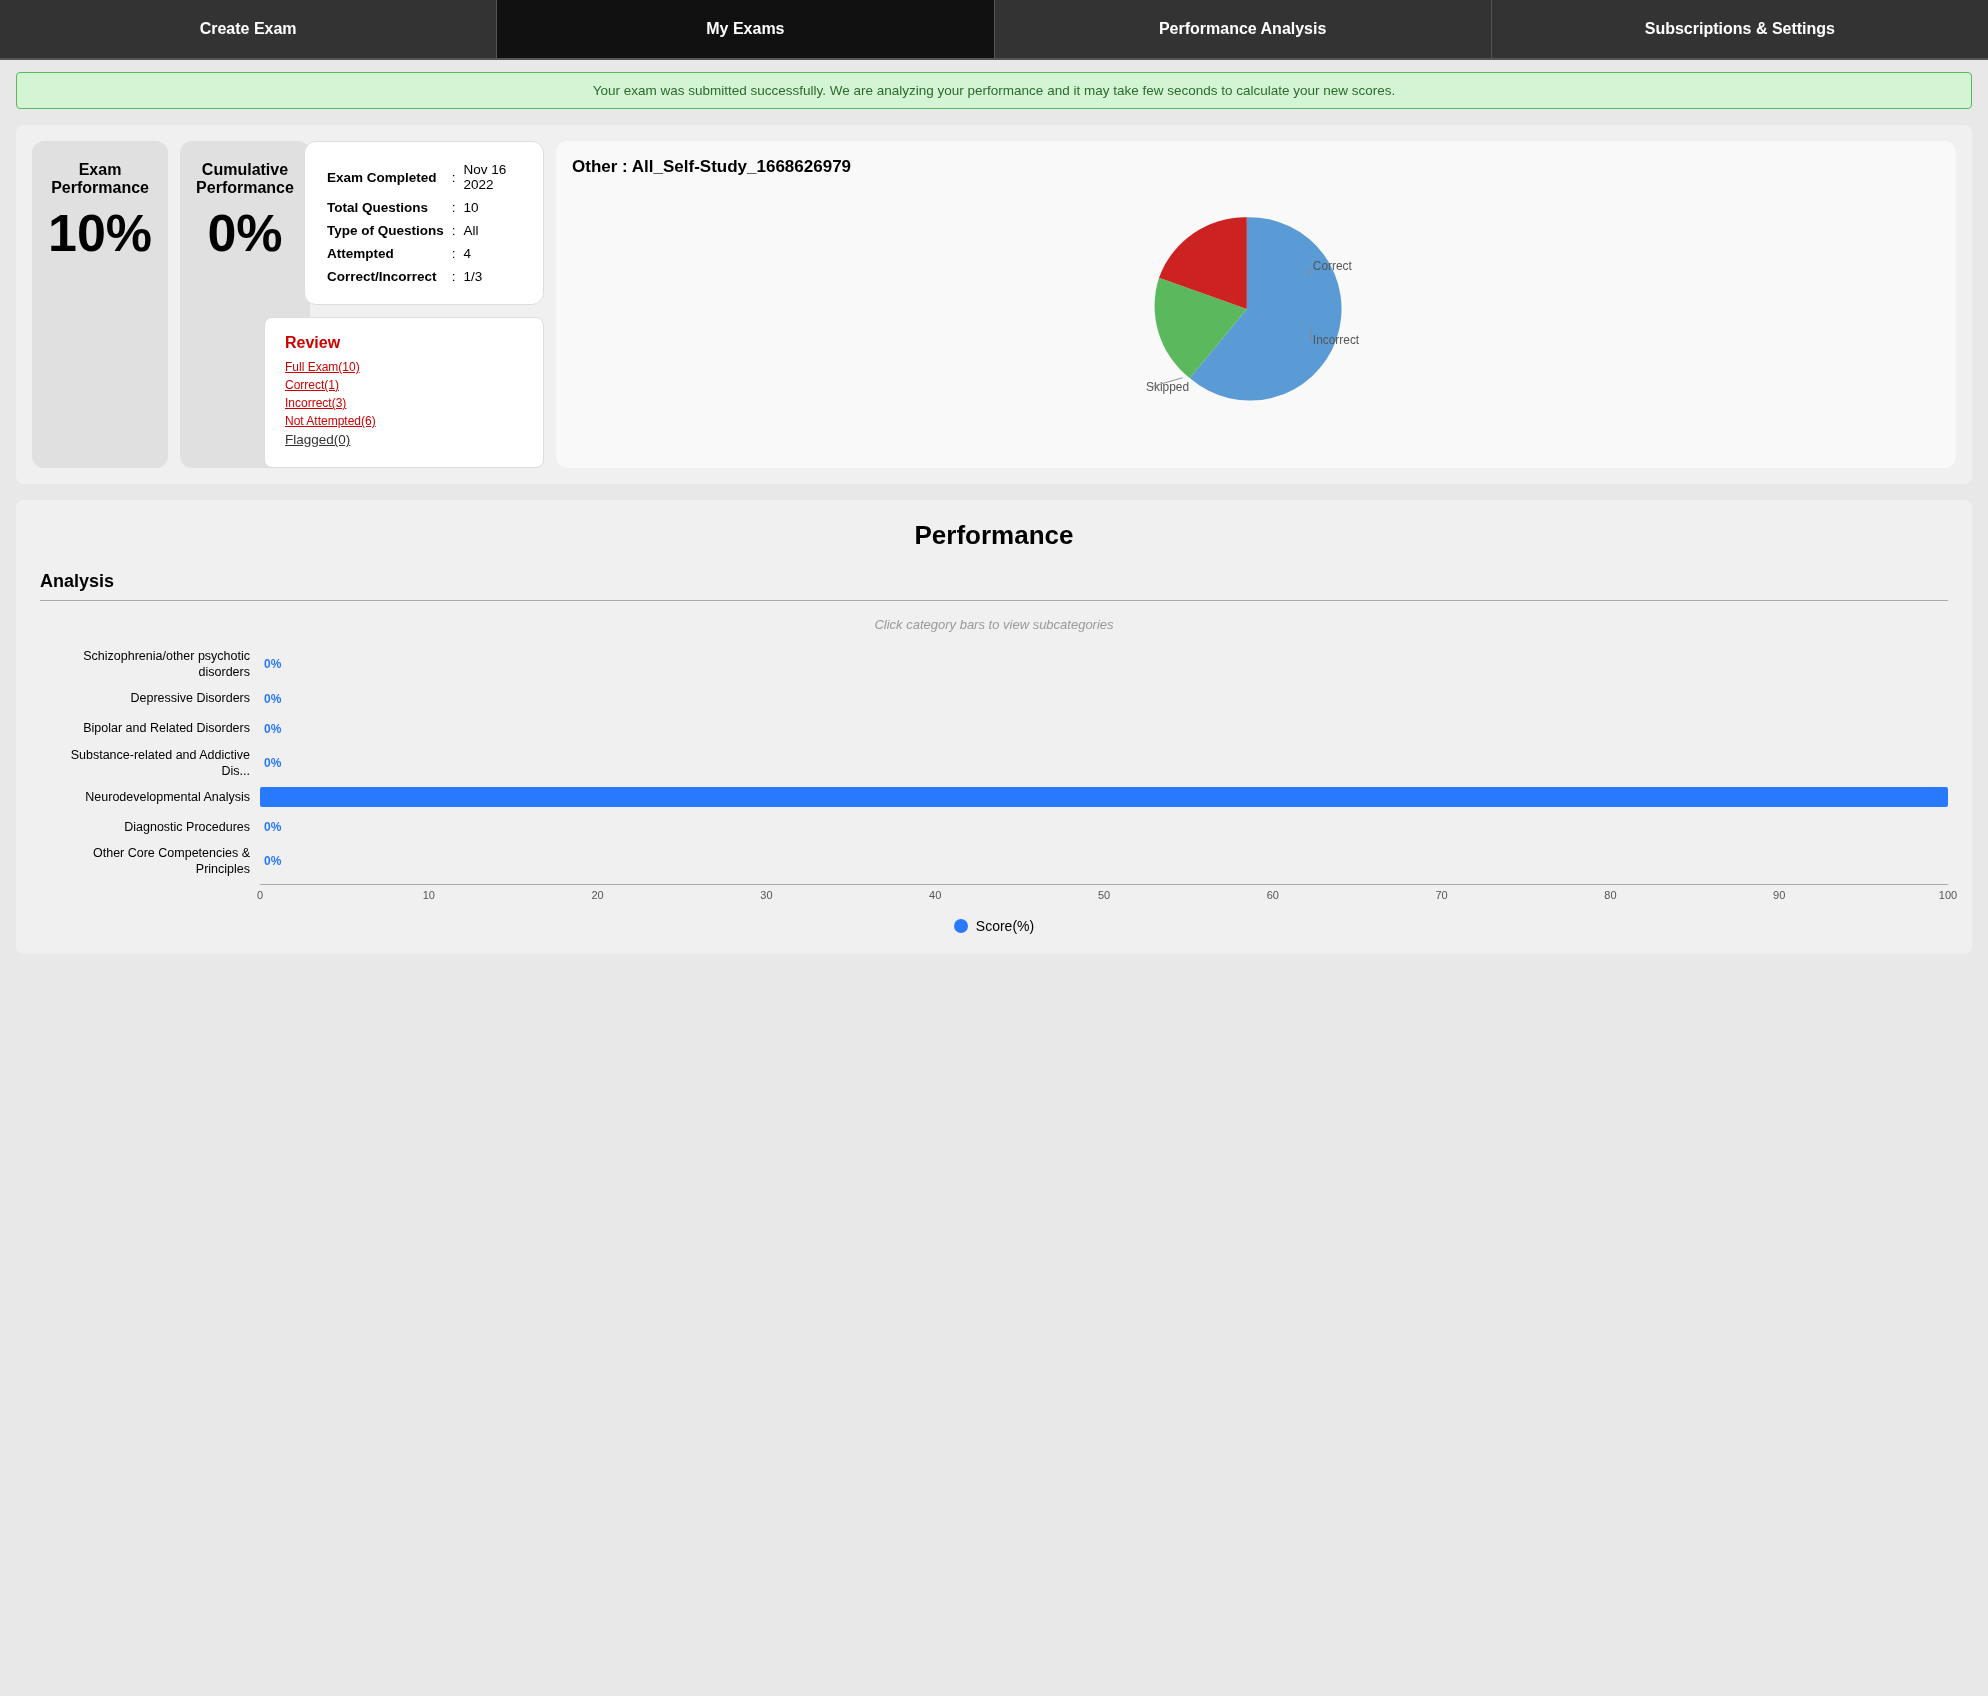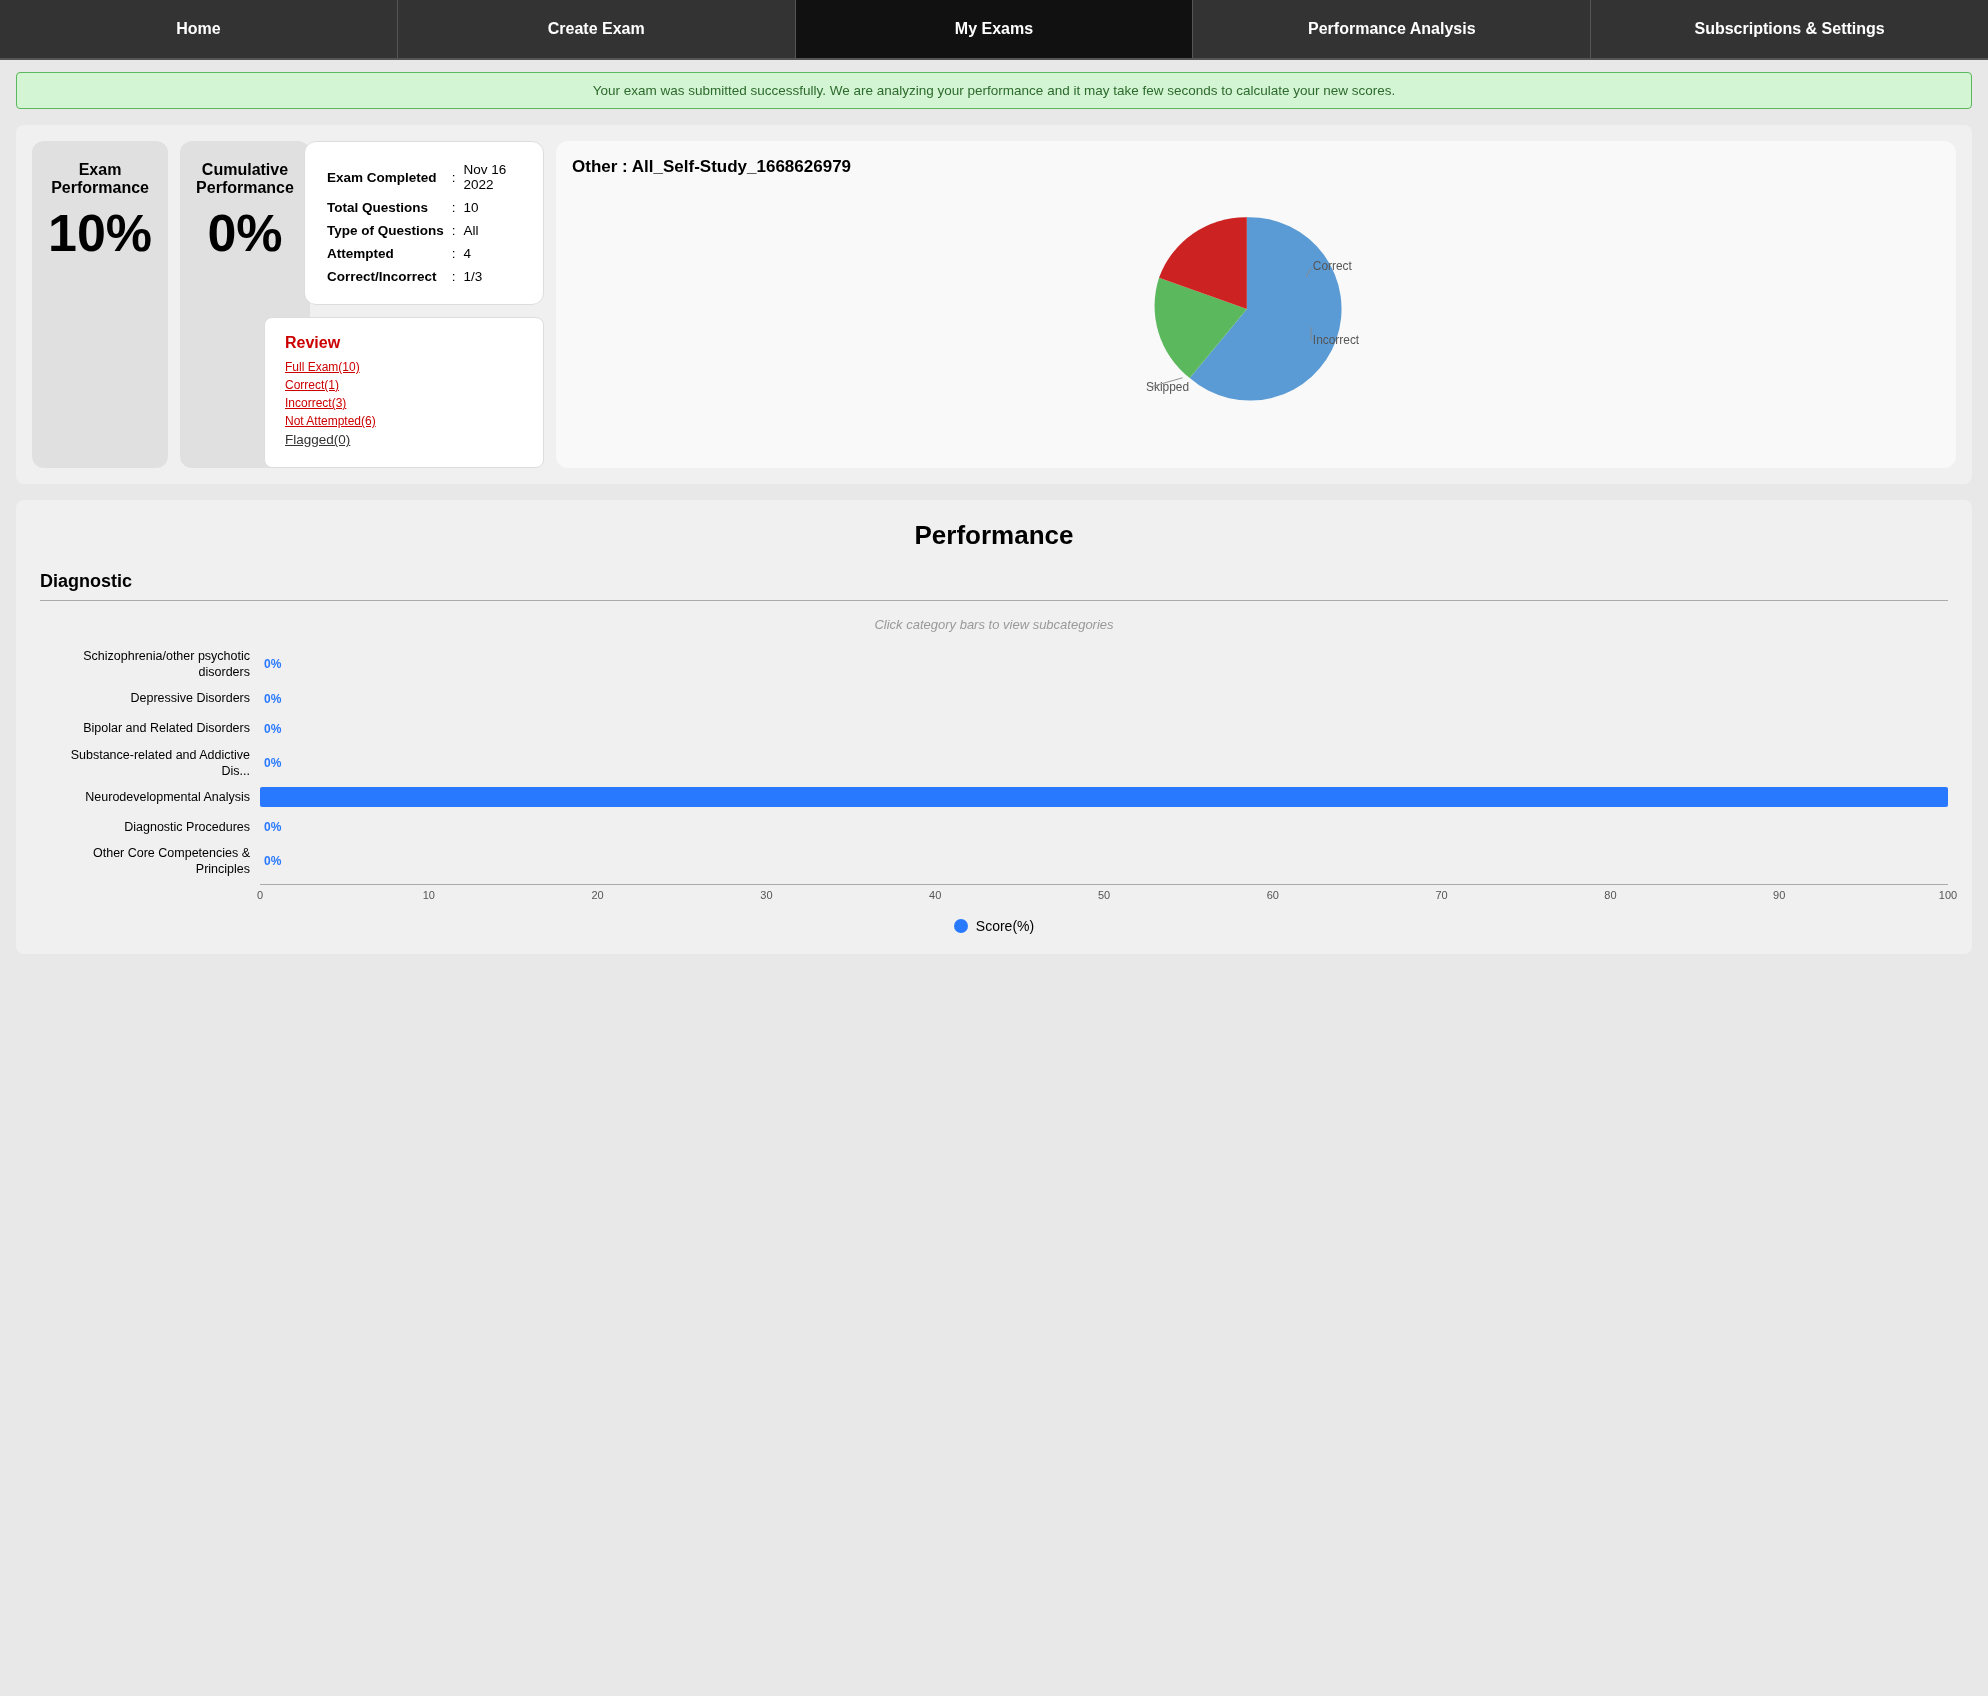--- a/index.html
+++ b/index.html
@@ -232,21 +232,20 @@
       display: inline-block;
     }
 
     
     svg.pie { overflow: visible; }
   </style>
 </head>
 <body>
 
 <nav>
-  <div class="nav-item">Home</div>
   <div class="nav-item">Create Exam</div>
   <div class="nav-item active">My Exams</div>
   <div class="nav-item">Performance Analysis</div>
   <div class="nav-item">Subscriptions &amp; Settings</div>
 </nav>
 
 <div class="banner">
   <span>Your exam was submitted successfully. We are analyzing your performance and it may take few seconds to calculate your new scores.</span>
 </div>
 
@@ -326,21 +325,21 @@
         <line x1="190" y1="130" x2="190" y2="145" stroke="#888" stroke-width="1"></line>
       </svg>
     </div>
   </div>
 
 </div>
 
 <div class="perf-section">
   <h2>Performance</h2>
 
-  <div class="blueprint-title">Diagnostic</div>
+  <div class="blueprint-title">Analysis</div>
   <hr class="blueprint-divider">
 
   <div class="chart-hint">Click category bars to view subcategories</div>
 
   <div class="bar-chart" id="barChart">
       <div class="chart-row">
         <div class="chart-label" style="line-height: 1.3;">Schizophrenia/other psychotic<br>disorders</div>
         <div class="chart-bar-area">
           <span class="chart-bar-zero">0%</span>
         </div>

